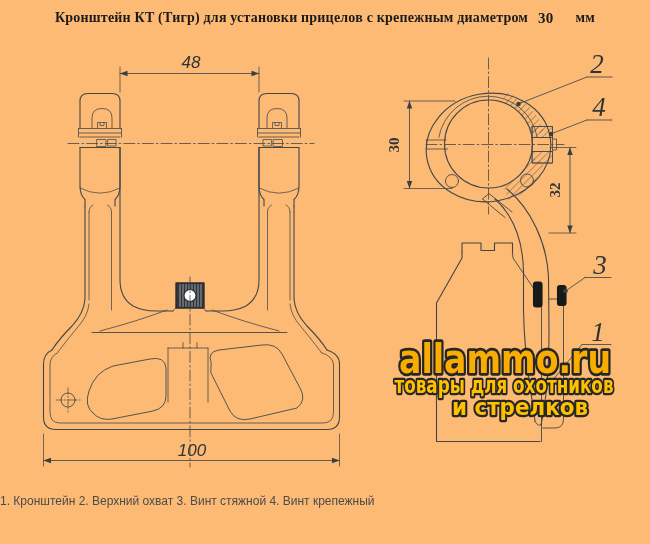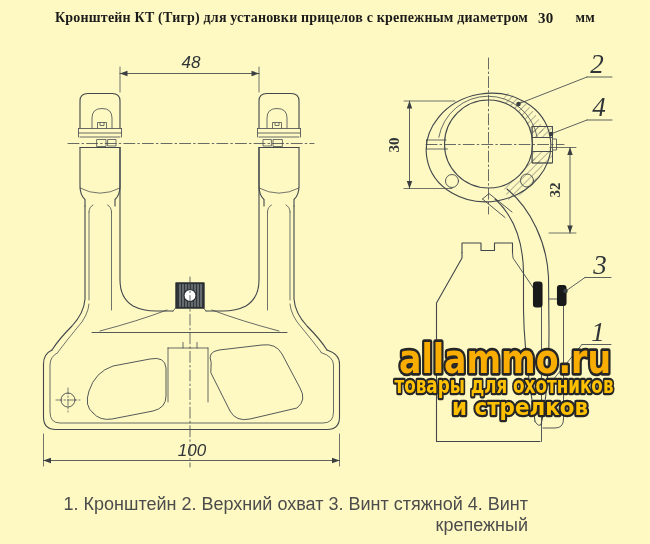--- a/index.html
+++ b/index.html
@@ -1,22 +1,22 @@
 <!DOCTYPE html>
 <html><head>
 <meta charset="utf-8">
 <style>
   html,body{margin:0;padding:0;background:#e8e8e8;}
-  .page{position:relative;width:650px;height:544px;background:#fef9c3;overflow:hidden;
+  .page{position:relative;width:650px;height:544px;background:#fdba74;overflow:hidden;
         font-family:"Liberation Serif", serif;}
   .title{position:absolute;top:9px;left:0;width:650px;text-align:center;
          font-weight:bold;font-size:14px;color:#1b1b1b;letter-spacing:.2px;}
   .title .dia{font-size:15px;margin:0 22px 0 10px;position:relative;top:1px;}
-  .legend{position:absolute;top:494px;left:0;width:528px;text-align:right;
-          font-family:"Liberation Sans", sans-serif;font-size:18px;color:#4c4c4c;}
+  .legend{position:absolute;top:494px;left:0;width:528px;text-align:left;
+          font-family:"Liberation Sans", sans-serif;font-size:12px;color:#4c4c4c;}
   svg text{user-select:none;}
   .dimtxt{font-family:"Liberation Sans", sans-serif;font-style:italic;font-size:17px;fill:#303538;}
   .dimtxt2{font-family:"Liberation Serif", serif;font-weight:bold;font-size:15px;fill:#303538;}
   .callout{font-family:"Liberation Serif", serif;font-style:italic;font-size:27px;fill:#2f3437;}
   .wm1{font-family:"DejaVu Sans", sans-serif;font-weight:bold;font-size:41px;
        fill:#f9ad00;stroke:#262626;stroke-width:5.5px;paint-order:stroke;stroke-linejoin:round;}
   .wm2{font-family:"DejaVu Sans", sans-serif;font-weight:bold;font-size:23px;
        fill:#ffc000;stroke:#262626;stroke-width:4.5px;paint-order:stroke;stroke-linejoin:round;}
 </style>
 </head>

